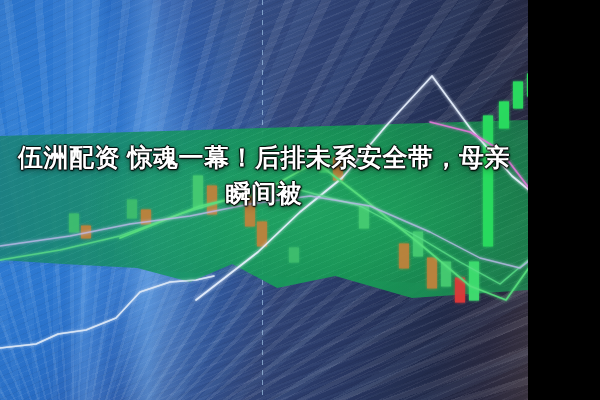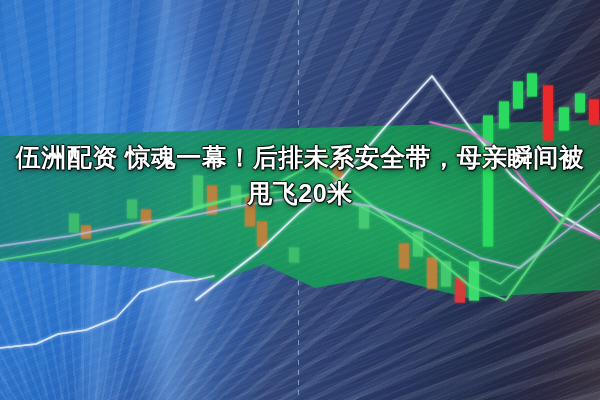--- a/index.html
+++ b/index.html
@@ -2,21 +2,21 @@
 <html><head>
 <meta charset="utf-8">
 <style>
   html, body {
     margin: 0;
     padding: 0;
     background: #000;
   }
   #stage {
     position: relative;
-    width: 600px;
+    width: 528px;
     height: 400px;
     overflow: hidden;
     font-family: "Liberation Sans", "DejaVu Sans", sans-serif;
     background: #d946ef;
   }
   .layer {
     position: absolute;
     inset: 0;
     pointer-events: none;
   }
@@ -445,16 +445,15 @@
         <polyline points="0,348 36,344 58,334 86,330 116,318 140,292 170,282 196,280 214,276" fill="none" stroke="#dfeaf8" stroke-width="1.4" stroke-linejoin="round" stroke-linecap="round" opacity="0.8" filter="url(#soft-glow)"></polyline>
         <polyline points="430,122 470,132 500,150 532,192 560,222 600,238" fill="none" stroke="#e07ad8" stroke-width="1.7" stroke-linejoin="round" stroke-linecap="round" opacity="0.95" filter="url(#soft-glow)"></polyline>
         <polyline points="0,260 60,250 120,236 180,214 240,196 300,190 360,206 420,238 460,262 500,284 540,250 570,212 600,186" fill="none" stroke="#5ee08a" stroke-width="1.4" stroke-linejoin="round" stroke-linecap="round" opacity="0.8" filter="url(#soft-glow)"></polyline>
         <polyline points="120,238 200,206 262,192 316,162 360,196 420,244 470,286 506,300 540,252 576,200 600,172" fill="none" stroke="#58e07e" stroke-width="1.7" stroke-linejoin="round" stroke-linecap="round" opacity="0.95" filter="url(#soft-glow)"></polyline>
         <polyline points="0,246 70,236 130,224 190,216 250,204 310,196 370,206 430,232 480,258 520,268 560,236 600,204" fill="none" stroke="#c3bdf0" stroke-width="1.4" stroke-linejoin="round" stroke-linecap="round" opacity="0.8" filter="url(#soft-glow)"></polyline>
       </g>
   </svg>
 
   <div id="headline">
     <span class="tline">伍洲配资 惊魂一幕！后排未系安全带，母亲瞬间被</span>
-    <span class="tline">甩飞20米</span>
   </div>
 
 </div>
 
 </body></html>

